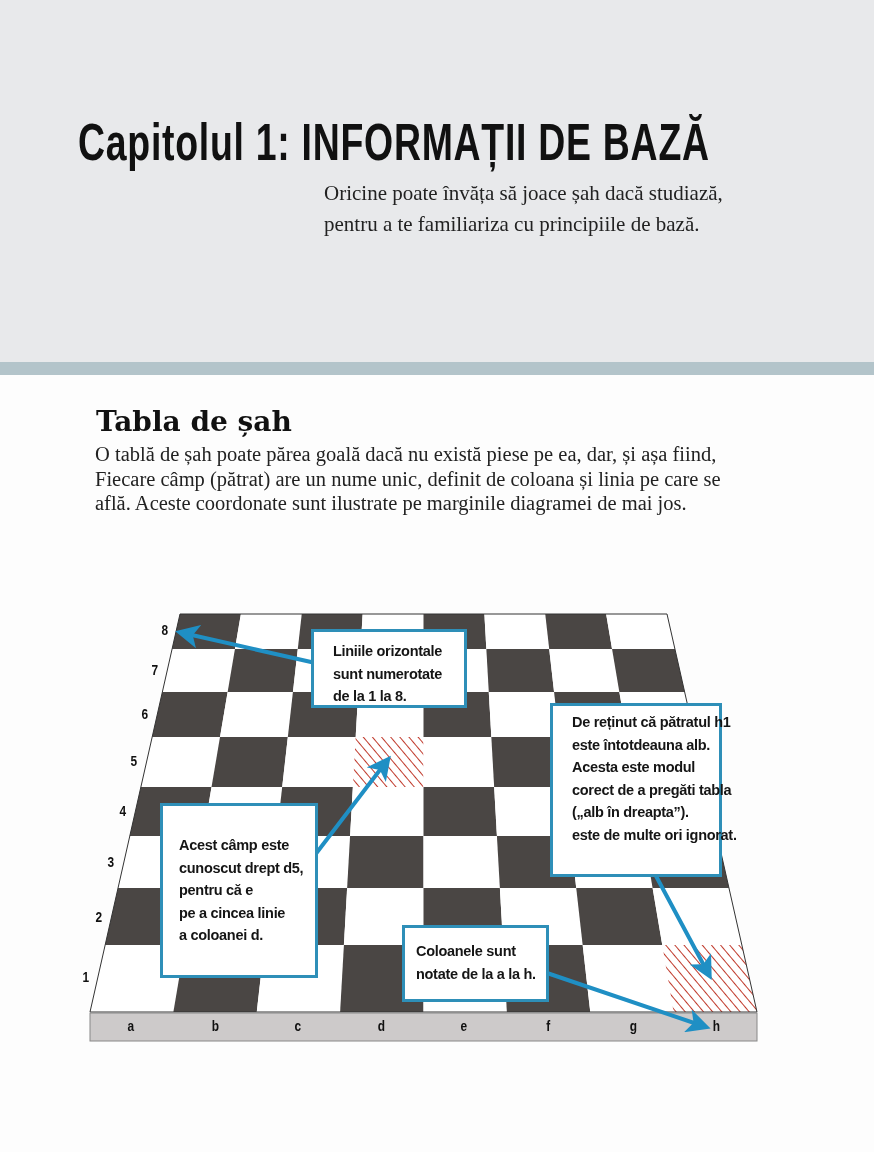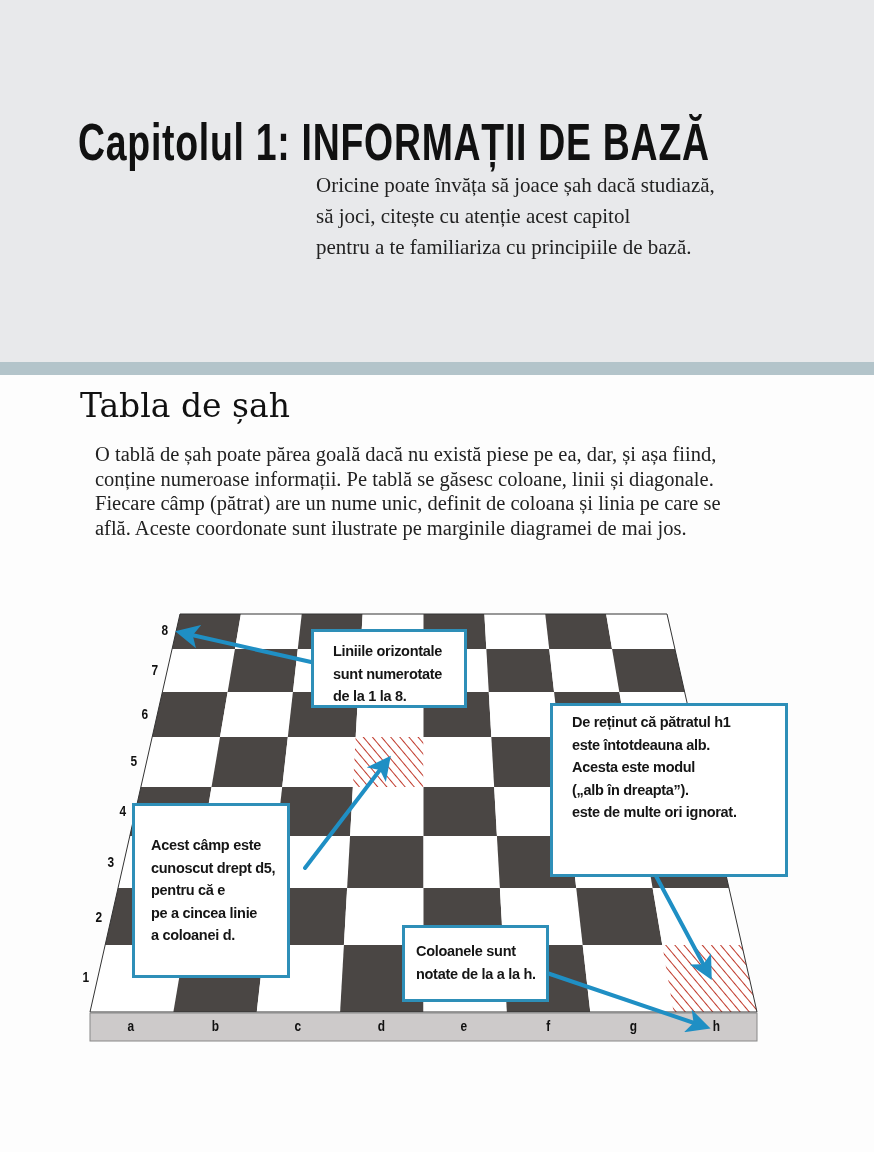--- a/index.html
+++ b/index.html
@@ -16,27 +16,27 @@
     background: #b3c4ca;
   }
   .chapter-title {
     position: absolute; left: 78px; top: 112px; margin: 0;
     font-family: "Liberation Sans", sans-serif; font-weight: 700;
     font-size: 52px; line-height: 60px; color: #111;
     transform: scaleX(0.72); transform-origin: left top; white-space: nowrap;
     letter-spacing: 1px;
   }
   .intro {
-    position: absolute; left: 316px; top: 170px; width: 480px; margin: 0;
+    position: absolute; left: 316px; top: 170px; width: 480px; margin: 8px;
     font-family: "Liberation Serif", serif; font-size: 21px; line-height: 31px; color: #222;
   }
   .intro span { display: block; white-space: nowrap; }
   .section-title {
-    position: absolute; left: 80px; top: 386px; margin: 0;
-    font-family: "DejaVu Serif", serif; font-weight: 400; font-size: 33px; line-height: 40px; color: #111;
+    position: absolute; left: 80px; top: 386px; margin: 16px;
+    font-family: "DejaVu Serif", serif; font-weight: 700; font-size: 28px; line-height: 40px; color: #111;
   }
   .section-body {
     position: absolute; left: 80px; top: 427px; width: 720px; margin: 15px;
     font-family: "Liberation Serif", serif; font-size: 20.5px; line-height: 24.5px; color: #222;
   }
   .section-body span { display: block; white-space: nowrap; }
   .board-svg { position: absolute; left: 0; top: 0; width: 874px; height: 1152px; }
   .callout {
     position: absolute; background: #fff; border: 3px solid #2e8fb8; box-sizing: border-box;
     font-family: Liberation Sans, sans-serif; font-weight: 700; color: #151515;
@@ -51,29 +51,27 @@
 </head>
 <body>
 
 <div class="header-band"></div>
 <div class="divider-band"></div>
 
 <h1 class="chapter-title">Capitolul 1: INFORMAȚII DE BAZĂ</h1>
 
 <p class="intro">
   <span>Oricine poate învăța să joace șah dacă studiază,</span>
-  <span>să joci, citește cu atenție acest capitol</span>
   <span>pentru a te familiariza cu principiile de bază.</span>
 </p>
 
 <h2 class="section-title">Tabla de șah</h2>
 
 <p class="section-body">
   <span>O tablă de șah poate părea goală dacă nu există piese pe ea, dar, și așa fiind,</span>
-  <span>conține numeroase informații. Pe tablă se găsesc coloane, linii și diagonale.</span>
   <span>Fiecare câmp (pătrat) are un nume unic, definit de coloana și linia pe care se</span>
   <span>află. Aceste coordonate sunt ilustrate pe marginile diagramei de mai jos.</span>
 </p>
 
 <svg class="board-svg" id="board-svg" xmlns="http://www.w3.org/2000/svg" viewBox="0 0 874 1152">
   <defs>
     <pattern id="hatch" patternUnits="userSpaceOnUse" width="7" height="7" patternTransform="rotate(-40)">
       <rect width="7" height="7" fill="#ffffff"></rect>
       <line x1="0" y1="0" x2="0" y2="7" stroke="#c0392b" stroke-width="2"></line>
     </pattern>
@@ -174,32 +172,33 @@
 <div class="file-label" style="left:546px; top:1018px;">f</div>
 <div class="file-label" style="left:629px; top:1018px;">g</div>
 <div class="file-label" style="left:712px; top:1018px;">h</div>
 
 <div class="callout" style="left:311px; top:629px; width:156px; height:79px; padding:8px 0 0 19px;">
   <span>Liniile orizontale</span>
   <span>sunt numerotate</span>
   <span>de la 1 la 8.</span>
 </div>
 
-<div class="callout" style="left:132px; top:803px; width:158px; height:175px; padding:28px 0 0 16px;">
+<div class="callout" style="left:160px; top:803px; width:158px; height:175px; padding:28px 0 0 16px;">
   <span>Acest câmp este</span>
   <span>cunoscut drept d5,</span>
   <span>pentru că e</span>
   <span>pe a cincea linie</span>
   <span>a coloanei d.</span>
 </div>
 
-<div class="callout" style="left:550px; top:703px; width:238px; height:174px; padding:5px 0 0 19px;">
+<div class="callout" style="left:550px; top:703px; width:172px; height:174px; padding:5px 0 0 19px;">
   <span>De reținut că pătratul h1</span>
   <span>este întotdeauna alb.</span>
   <span>Acesta este modul</span>
+  <span>corect de a pregăti tabla</span>
   <span>(„alb în dreapta”).</span>
   <span>este de multe ori ignorat.</span>
 </div>
 
 <div class="callout" style="left:402px; top:925px; width:147px; height:77px; padding:12px 0 0 11px;">
   <span>Coloanele sunt</span>
   <span>notate de la a la h.</span>
 </div>
 
 </body></html>

